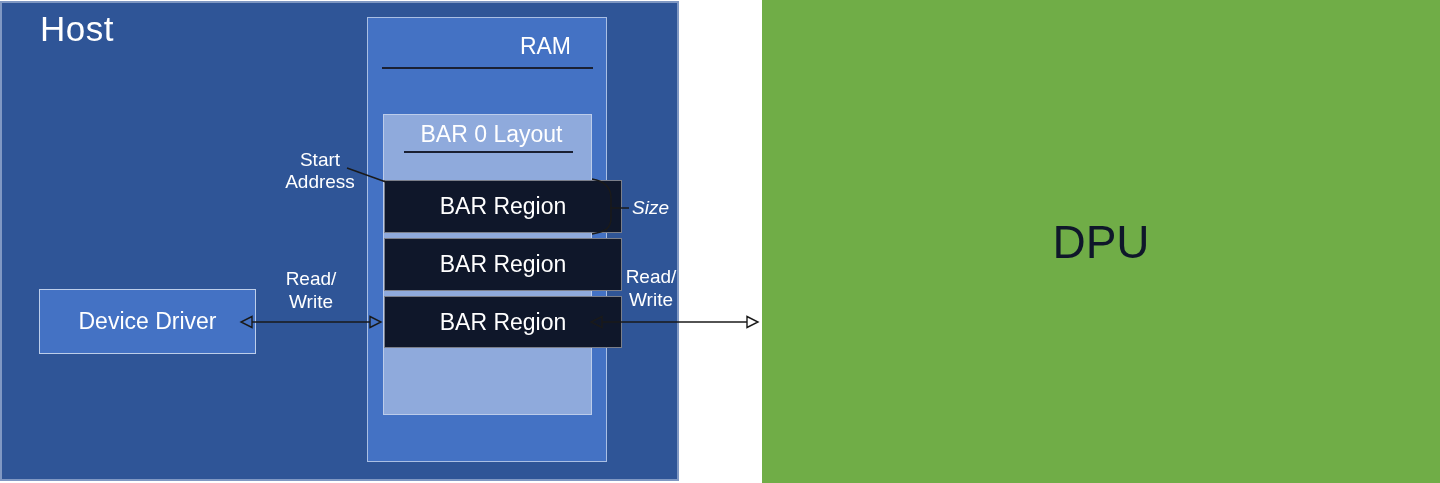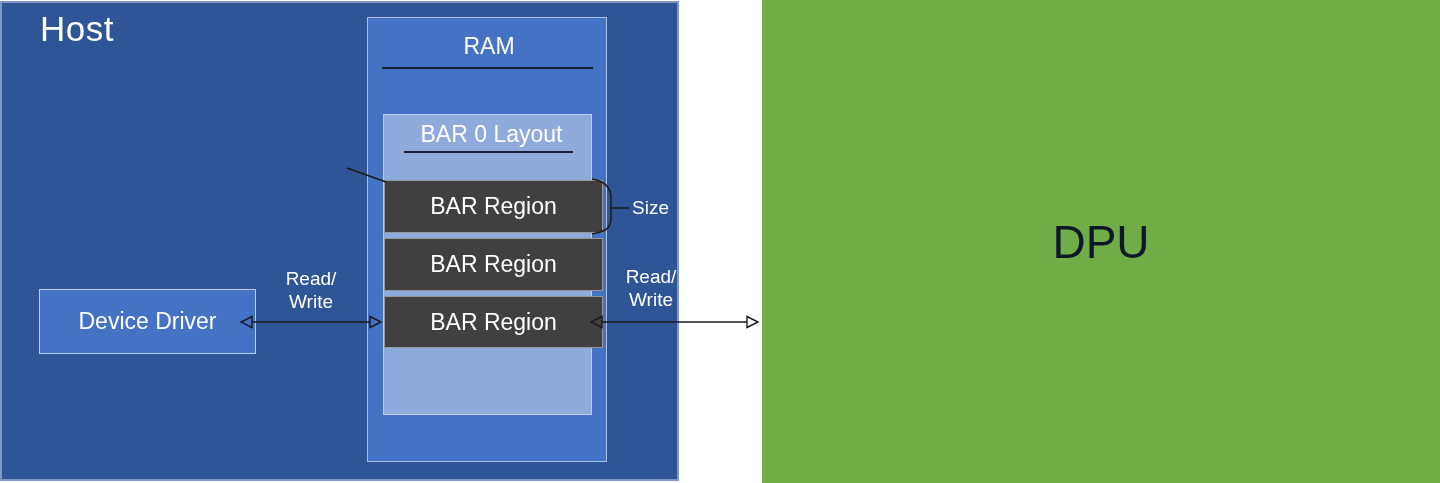--- a/index.html
+++ b/index.html
@@ -17,45 +17,44 @@
     position:absolute;left:8px;top:8px;font-size:35px;line-height:1.2;
     color:#fff;letter-spacing:0.5px;margin-left:32px;
   }
   
   .ram{
     position:absolute;left:367px;top:17px;width:240px;height:445px;
     background:#4472C4;border:1px solid rgba(255,255,255,0.55);
     box-sizing:border-box;
   }
   .ram-title{
-    position:absolute;left:367px;top:33px;width:204px;text-align:center;
+    position:absolute;left:367px;top:33px;width:204px;text-align:right;
     font-size:23px;
-    margin-left:20px;
   }
   .ram-underline{
     position:absolute;left:382px;top:67px;width:211px;height:2px;
     background:#1a2033;
   }
   
   .bar-panel{
     position:absolute;left:383px;top:114px;width:209px;height:301px;
     background:#8FAADC;border:1px solid rgba(255,255,255,0.4);
     box-sizing:border-box;
   }
   .bar-panel-title{
     position:absolute;left:383px;top:121px;width:217px;text-align:center;
     font-size:23px;
   }
   .bar-panel-underline{
     position:absolute;left:404px;top:151px;width:169px;height:2px;
     background:#1a2033;
   }
   .bar-region{
-    position:absolute;left:384px;width:219px;height:53px;
-    background:#404040;border:1px solid rgba(255,255,255,0.45);
+    position:absolute;left:384px;width:238px;height:53px;
+    background:#0f172a;border:1px solid rgba(255,255,255,0.45);
     box-sizing:border-box;display:flex;align-items:center;justify-content:center;
     font-size:23px;
   }
   .bar-region.r1{top:180px;}
   .bar-region.r2{top:238px;}
   .bar-region.r3{top:296px;height:52px;}
   
   .device-driver{
     position:absolute;left:39px;top:289px;width:217px;height:65px;
     background:#4472C4;border:1.5px solid rgba(255,255,255,0.65);
@@ -66,21 +65,21 @@
   .dpu{
     position:absolute;left:762px;top:0;width:678px;height:483px;
     background:#70AD47;display:flex;align-items:center;justify-content:center;
   }
   .dpu-label{font-size:46px;color:#0f172a;}
   
   .note{
     position:absolute;font-size:19px;line-height:22px;text-align:center;color:#fff;
   }
   .note-start-address{left:270px;top:149px;width:100px;}
-  .note-size{left:632px;top:197px;text-align:left;}
+  .note-size{left:632px;top:197px;text-align:left;font-style:italic;}
   .note-rw-left{left:281px;top:267px;width:60px;line-height:23px;}
   .note-rw-right{left:621px;top:265px;width:60px;line-height:23px;}
   
   .overlay{
     position:absolute;left:0;top:0;width:1440px;height:483px;
     pointer-events:none;
   }
 </style>
 </head>
 <body>
@@ -109,20 +108,24 @@
   </div>
 
   <div class="device-driver">
     <span>Device Driver</span>
   </div>
 
   <div class="dpu">
     <span class="dpu-label">DPU</span>
   </div>
 
+  <div class="note note-start-address">
+    <div>Start</div>
+    <div>Address</div>
+  </div>
 
   <div class="note note-size">Size</div>
 
   <div class="note note-rw-left">
     <div>Read/</div>
     <div>Write</div>
   </div>
 
   <div class="note note-rw-right">
     <div>Read/</div>

